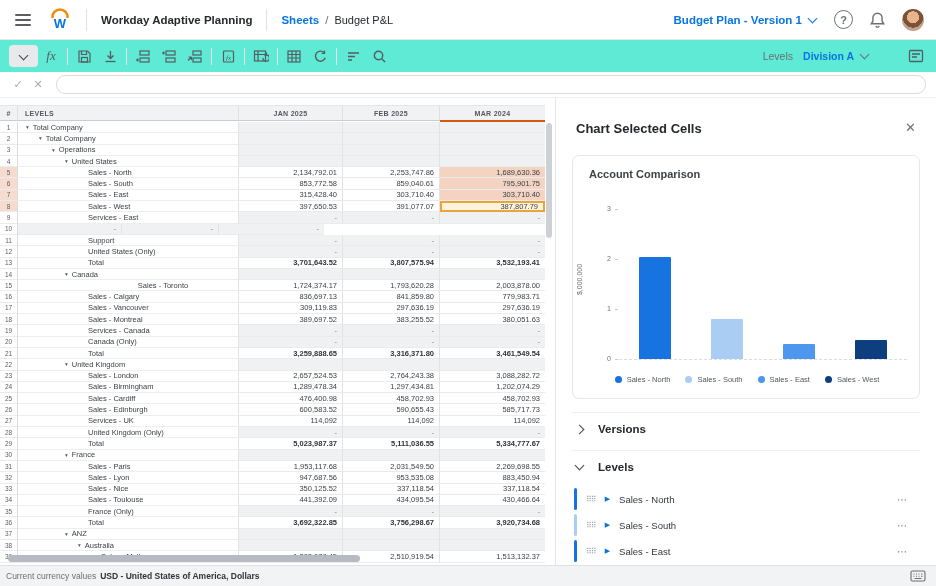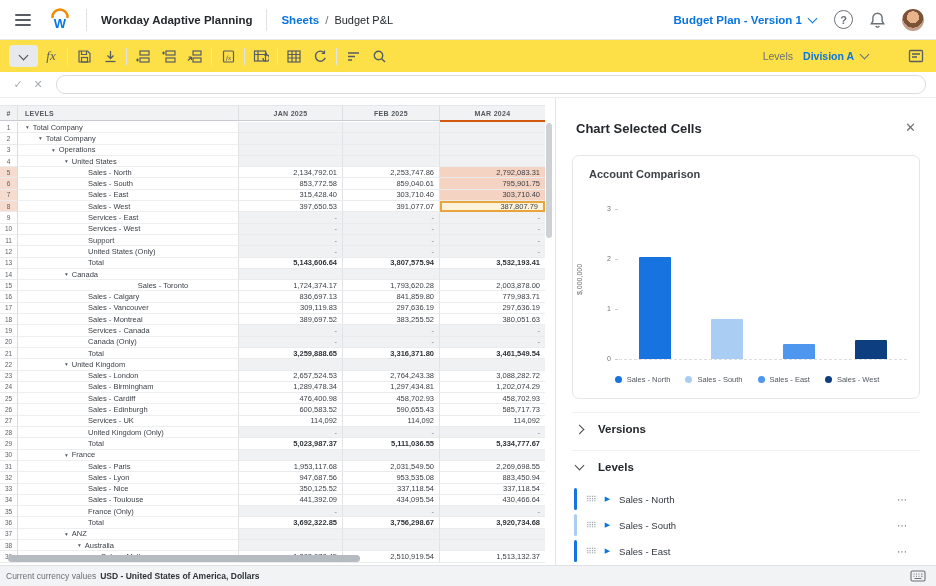--- a/index.html
+++ b/index.html
@@ -24,21 +24,21 @@
     transform:rotate(45deg);display:inline-block;margin-left:7px;margin-top:-3px}
   .help-btn{width:19px;height:19px;border:1.4px solid #6B7075;border-radius:50%;display:flex;
     align-items:center;justify-content:center;font-size:11px;color:#6B7075;font-weight:bold;
     margin-left:18px;cursor:pointer}
   .bell{margin-left:16px;cursor:pointer}
   .avatar{width:22px;height:22px;border-radius:50%;margin-left:16px;cursor:pointer;
     background:radial-gradient(circle at 50% 38%, #E8B48C 0 34%, #7A5236 35% 58%, #C4A08A 59% 100%)}
 
   
   .toolbar{position:absolute;top:40px;left:0;width:936px;height:32px;display:flex;
-    align-items:center;background:#fde047}
+    align-items:center;background:#5eead4}
   .tb-btn{height:22px;display:flex;align-items:center;justify-content:center;cursor:pointer;
     color:#575C63}
   .tb-drop{width:29px;background:#E7E9EC;border-radius:4px;margin-left:9px}
   .tb-icon{width:26px}
   .tb-div{width:1px;height:17px;background:#E2E4E7;margin:0 3px}
   .fx-glyph{font-family:"Liberation Serif",serif;font-style:italic;font-size:13px;color:#575C63}
   .tb-right{margin-left:auto;display:flex;align-items:center;margin-right:12px}
   .lv-label{font-size:10.5px;color:#6B7075;margin-right:10px}
   .lv-value{font-size:10.5px;color:#0875E1;font-weight:bold;display:flex;align-items:center;cursor:pointer}
   .note-icon{margin-left:40px;cursor:pointer}
@@ -319,21 +319,21 @@
           <div class="tval v-feb"></div>
           <div class="tval v-mar"></div>
         </div>
         <div class="trow">
           <div class="tnum numhl">5</div>
           <div class="tlvl" style="padding-left: 70px;">
             <span>Sales - North</span>
           </div>
           <div class="tval v-jan">2,134,792.01</div>
           <div class="tval v-feb">2,253,747.86</div>
-          <div class="tval v-mar hl">2,792,083.31</div>
+          <div class="tval v-mar hl">1,689,630.36</div>
         </div>
         <div class="trow">
           <div class="tnum numhl">6</div>
           <div class="tlvl" style="padding-left: 70px;">
             <span>Sales - South</span>
           </div>
           <div class="tval v-jan">853,772.58</div>
           <div class="tval v-feb">859,040.61</div>
           <div class="tval v-mar hl">795,901.75</div>
         </div>
@@ -359,23 +359,20 @@
           <div class="tnum">9</div>
           <div class="tlvl" style="padding-left: 70px;">
             <span>Services - East</span>
           </div>
           <div class="tval v-jan">-</div>
           <div class="tval v-feb">-</div>
           <div class="tval v-mar">-</div>
         </div>
         <div class="trow shaded">
           <div class="tnum">10</div>
-          <div class="tlvl" style="padding-left: 70px;">
-            <span>Services - West</span>
-          </div>
           <div class="tval v-jan">-</div>
           <div class="tval v-feb">-</div>
           <div class="tval v-mar">-</div>
         </div>
         <div class="trow shaded">
           <div class="tnum">11</div>
           <div class="tlvl" style="padding-left: 70px;">
             <span>Support</span>
           </div>
           <div class="tval v-jan">-</div>
@@ -389,21 +386,21 @@
           </div>
           <div class="tval v-jan">-</div>
           <div class="tval v-feb">-</div>
           <div class="tval v-mar">-</div>
         </div>
         <div class="trow bold">
           <div class="tnum">13</div>
           <div class="tlvl" style="padding-left: 70px;">
             <span>Total</span>
           </div>
-          <div class="tval v-jan">5,143,606.64</div>
+          <div class="tval v-jan">3,701,643.52</div>
           <div class="tval v-feb">3,807,575.94</div>
           <div class="tval v-mar">3,532,193.41</div>
         </div>
         <div class="trow shaded">
           <div class="tnum">14</div>
           <div class="tlvl" style="padding-left: 47px;">
             <span class="tri">▾</span>
             <span>Canada</span>
           </div>
           <div class="tval v-jan"></div>

